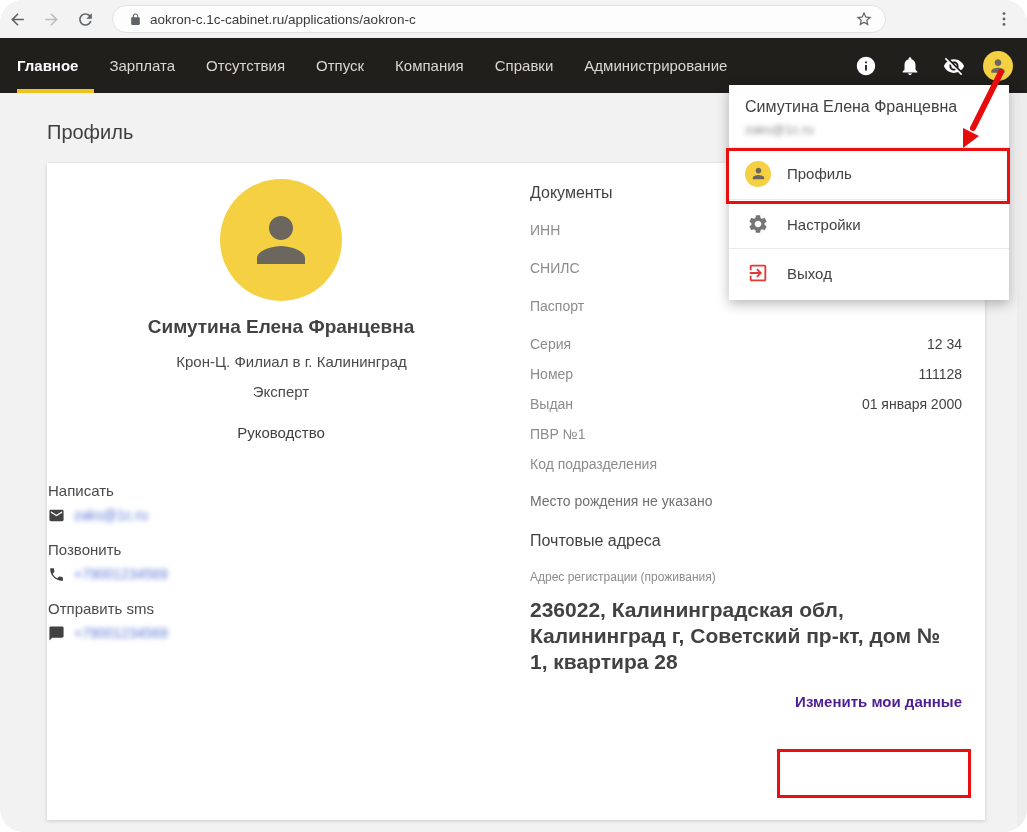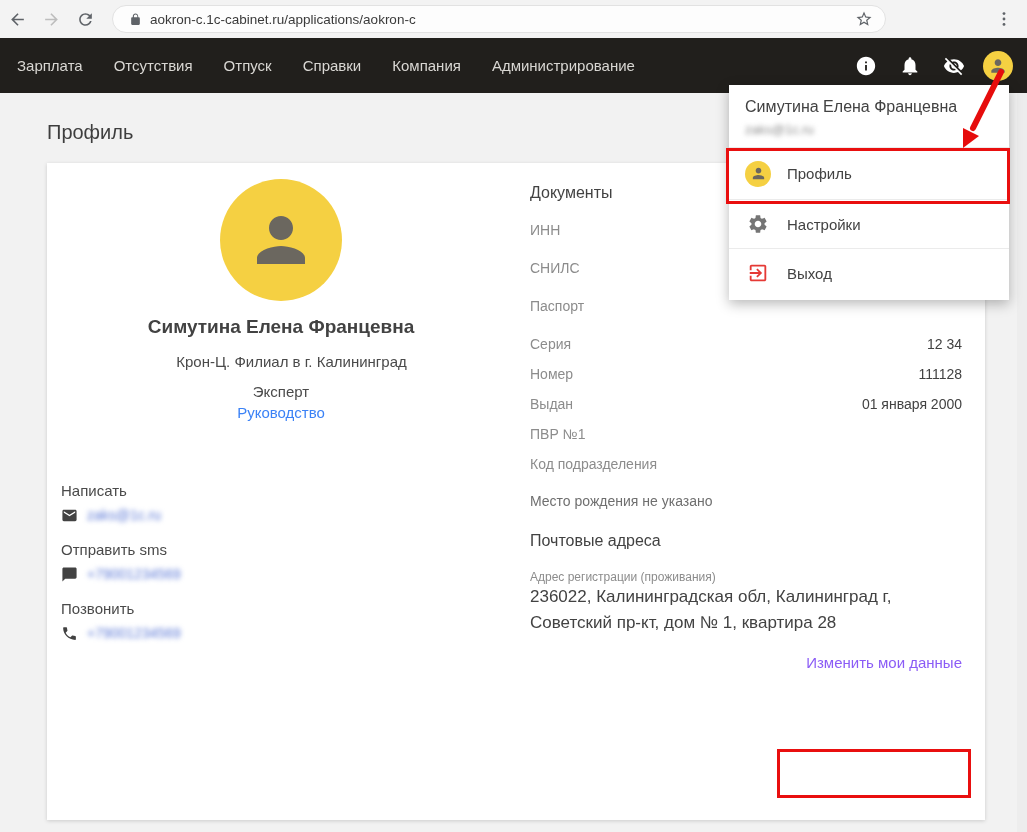--- a/index.html
+++ b/index.html
@@ -1,17 +1,17 @@
 <!DOCTYPE html>
 <html><head>
 <meta charset="utf-8">
 <style>
   * { margin:0; padding:0; box-sizing:border-box; }
   body { font-family:"Liberation Sans","DejaVu Sans",sans-serif; }
-  .screen { position:relative; width:1027px; height:832px; overflow:hidden; background:#f2f2f2; }
+  .screen { position:relative; width:1027px; height:832px; overflow:hidden; background:#f2f2f2;border-radius:23px; }
 
   
   .chrome { position:absolute; left:0; top:0; width:1027px; height:38px; background:#f3f3f3; display:flex; align-items:center; }
   .chrome-btn { width:34px; height:30px; border:none; background:transparent; display:flex; align-items:center; justify-content:center; cursor:pointer; }
   .chrome-btn svg { width:19px; height:19px; }
   .omnibox { position:absolute; left:112px; top:5px; width:774px; height:28px; background:#fdfdfd; border:1px solid #e2e2e2; border-radius:14px; display:flex; align-items:center; padding:0 10px; }
   .omnibox .lock { width:13px; height:13px; margin:0 8px 0 6px; flex:0 0 auto; }
   .omnibox .url { font-size:13.5px; color:#3a3a3a; flex:1 1 auto; white-space:nowrap; overflow:hidden; }
   .omnibox .star { width:18px; height:18px; margin-right:2px; flex:0 0 auto; cursor:pointer; }
   .chrome-menu { position:absolute; right:8px; top:4px; width:30px; height:30px; border:none; background:transparent; display:flex; align-items:center; justify-content:center; cursor:pointer; }
@@ -33,44 +33,44 @@
   .page-title { position:absolute; left:47px; top:121px; font-size:20px; font-weight:500; color:#3e3e3e; }
   .card { position:absolute; left:47px; top:163px; width:938px; height:657px; background:#ffffff; box-shadow:0 1px 4px rgba(0,0,0,.16); }
 
   
   .left-col { position:absolute; left:0; top:0; width:468px; text-align:center; }
   .big-avatar { width:122px; height:122px; border-radius:50%; background:#f5d042; margin:16px auto 0; display:flex; align-items:center; justify-content:center; }
   .big-avatar svg { width:72px; height:72px; }
   .person-name { margin-top:15px; font-size:19px; font-weight:bold; color:#424242; }
   .person-org { margin-top:15px; font-size:15px; color:#4a4a4a;padding-left:21px; }
   .person-pos { margin-top:13px; font-size:15px; color:#4a4a4a; }
-  .person-dep { margin-top:4px; font-size:15px; color:#3b82f6; }
-  .contacts { position:absolute; left:14px; top:319px; text-align:left; }
+  .person-dep { margin-top:24px; font-size:15px; color:#404040; }
+  .contacts { position:absolute; left:1px; top:319px; text-align:left; }
   .contact-group { margin-bottom:17px; }
   .contact-label { font-size:15px; color:#4a4a4a; margin-bottom:7px; }
   .contact-row { display:flex; align-items:center; height:18px; }
   .contact-row svg { width:17px; height:17px; margin-right:9px; }
   .blurred-link { font-size:14px; color:#5b78d6; filter:blur(2.6px); text-decoration:none; cursor:pointer; }
 
   
   .right-col { position:absolute; left:483px; top:0; width:432px; }
   .section-h { font-size:16px; color:#424242; }
   .h-docs { margin-top:21px; }
   .doc-row { display:flex; justify-content:space-between; align-items:baseline; font-size:14px; height:16px; }
   .doc-row .lbl { color:#8c8c8c; }
   .doc-row .val { color:#424242; }
   .mt20 { margin-top:20px; } .mb22 { margin-bottom:22px; } .mb14 { margin-bottom:14px;justify-content:space-between; }
   .h-birth { margin-top:40px; }
   .birth-date { margin-top:21px; font-size:14px; color:#6f6f6f; }
   .birth-place { margin-top:21px; font-size:14px; color:#6f6f6f; }
   .h-addr { margin-top:23px; }
   .addr-label { margin-top:20px; font-size:12px; color:#8c8c8c; }
-  .addr-value { font-size:17px; color:#424242; line-height:26px; width:432px; }
+  .addr-value { margin-top:13px; font-size:21px; color:#424242; line-height:26px; width:432px;font-weight:bold; }
   .edit-row { margin-top:18px; text-align:right; }
-  .edit-link { font-size:15px; font-weight:400; color:#8b5cf6; text-decoration:none; cursor:pointer; }
+  .edit-link { font-size:15px; font-weight:700; color:#4c1d95; text-decoration:none; cursor:pointer; }
 
   
   .dropdown { position:absolute; left:729px; top:85px; width:280px; height:215px; background:#ffffff; box-shadow:0 4px 12px rgba(0,0,0,.28); z-index:5; }
   .dd-header { padding:13px 16px 10px; }
   .dd-name { font-size:16px; color:#424242; }
   .dd-email { margin-top:6px; font-size:13px; color:#8a8a8a; filter:blur(2.6px); }
   .dd-item { display:flex; align-items:center; height:49px; padding:0 16px; border-top:1px solid #ebebeb; cursor:pointer; }
   .dd-item.first { height:52px; }
   .dd-item .dd-ic { width:26px; height:26px; margin-right:16px; display:flex; align-items:center; justify-content:center; }
   .dd-avatar-mini { width:26px; height:26px; border-radius:50%; background:#f5d042; display:flex; align-items:center; justify-content:center; }
@@ -120,25 +120,26 @@
       <svg viewBox="0 0 24 24" width="20" height="20">
           <circle cx="12" cy="5.5" r="1.7" fill="#5f6368"></circle>
           <circle cx="12" cy="12" r="1.7" fill="#5f6368"></circle>
           <circle cx="12" cy="18.5" r="1.7" fill="#5f6368"></circle>
         </svg>
     </button>
   </div>
 
   <div class="navbar">
     <nav class="nav-items">
+      <a class="nav-item active">Главное</a>
       <a class="nav-item">Зарплата</a>
       <a class="nav-item">Отсутствия</a>
       <a class="nav-item">Отпуск</a>
+      <a class="nav-item">Компания</a>
       <a class="nav-item">Справки</a>
-      <a class="nav-item">Компания</a>
       <a class="nav-item">Администрирование</a>
     </nav>
     <div class="nav-icons">
       <button class="icon-btn">
         <svg viewBox="0 0 24 24">
             <path fill="#ffffff" fill-rule="evenodd" d="M12 2C6.48 2 2 6.48 2 12s4.48 10 10 10 10-4.48 10-10S17.52 2 12 2zm1 15h-2v-6h2v6zm0-8h-2V7h2v2z"></path>
           </svg>
       </button>
       <button class="icon-btn">
         <svg viewBox="0 0 24 24">
@@ -177,37 +178,37 @@
         <div class="contact-group">
           <div class="contact-label">Написать</div>
           <div class="contact-row">
             <svg viewBox="0 0 24 24">
                 <path fill="#424242" d="M20 4H4c-1.1 0-2 .9-2 2v12c0 1.1.9 2 2 2h16c1.1 0 2-.9 2-2V6c0-1.1-.9-2-2-2zm0 4l-8 5-8-5V6l8 5 8-5v2z"></path>
               </svg>
             <a class="blurred-link">zaks@1c.ru</a>
           </div>
         </div>
         <div class="contact-group">
+          <div class="contact-label">Позвонить</div>
+          <div class="contact-row">
+            <svg viewBox="0 0 24 24">
+                <path fill="#424242" d="M6.62 10.79c1.44 2.83 3.76 5.14 6.59 6.59l2.2-2.21c.27-.27.67-.36 1.02-.24 1.12.37 2.33.57 3.57.57.55 0 1 .45 1 1V20c0 .55-.45 1-1 1-9.39 0-17-7.61-17-17 0-.55.45-1 1-1h3.5c.55 0 1 .45 1 1 0 1.25.2 2.45.57 3.57.11.35.03.74-.25 1.02l-2.2 2.2z"></path>
+              </svg>
+            <a class="blurred-link">+79001234569</a>
+          </div>
+        </div>
+        <div class="contact-group">
           <div class="contact-label">Отправить sms</div>
           <div class="contact-row">
             <svg viewBox="0 0 24 24">
                 <path fill="#424242" d="M20 2H4c-1.1 0-2 .9-2 2v18l4-4h14c1.1 0 2-.9 2-2V4c0-1.1-.9-2-2-2z"></path>
               </svg>
             <a class="blurred-link">+79001234569</a>
           </div>
         </div>
-        <div class="contact-group">
-          <div class="contact-label">Позвонить</div>
-          <div class="contact-row">
-            <svg viewBox="0 0 24 24">
-                <path fill="#424242" d="M6.62 10.79c1.44 2.83 3.76 5.14 6.59 6.59l2.2-2.21c.27-.27.67-.36 1.02-.24 1.12.37 2.33.57 3.57.57.55 0 1 .45 1 1V20c0 .55-.45 1-1 1-9.39 0-17-7.61-17-17 0-.55.45-1 1-1h3.5c.55 0 1 .45 1 1 0 1.25.2 2.45.57 3.57.11.35.03.74-.25 1.02l-2.2 2.2z"></path>
-              </svg>
-            <a class="blurred-link">+79001234569</a>
-          </div>
-        </div>
       </div>
     </div>
 
     <div class="right-col">
       <div class="section-h h-docs">Документы</div>
 
       <div class="doc-row mt20 mb22">
         <span class="lbl">ИНН</span>
         <span class="val"></span>
       </div>

